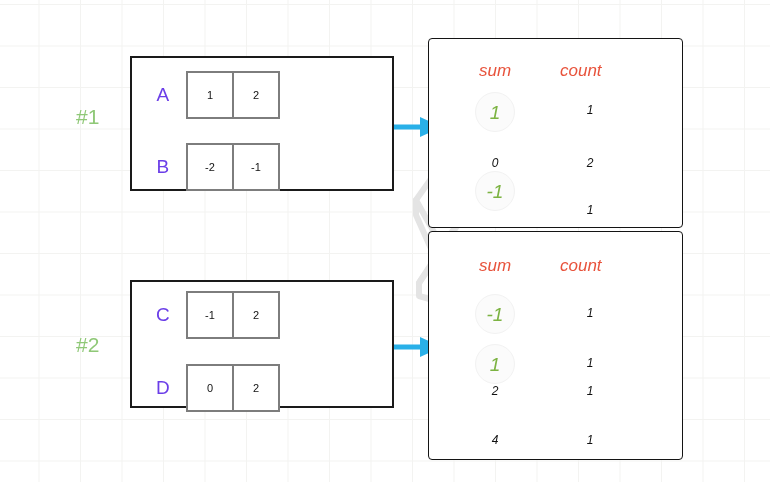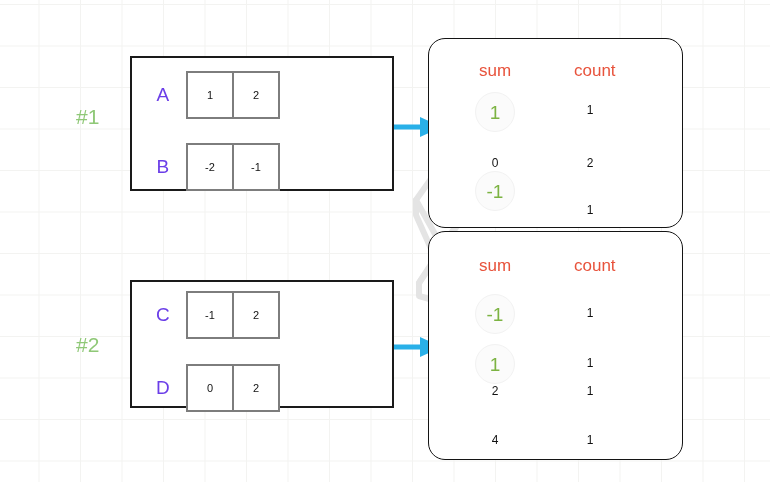--- a/index.html
+++ b/index.html
@@ -80,35 +80,36 @@
     font-family: "Liberation Sans", sans-serif;
     letter-spacing: 0px;
   }
   #tag-1 { left: 76px; top: 105px; }
   #tag-2 { left: 76px; top: 333px; }
 
   
   .result-panel {
     position: absolute;
     border: 1.6px solid #141414;
-    border-radius: 17px;
-    background: #ffffff;
-    box-sizing: border-box;
+    border-radius: 4px;
+    background: #ffffff;
+    box-sizing: border-box;
+    font-style: italic;
   }
   #panel-1 { left: 428px; top: 38px; width: 255px; height: 190px; }
   #panel-2 { left: 428px; top: 231px; width: 255px; height: 229px; }
 
   .col-head {
     position: absolute;
     font-size: 17px;
     color: #e8533c;
     font-family: "Liberation Sans", sans-serif;
   }
   .head-sum  { left: 50px; }
-  .head-count{ left: 145px; }
+  .head-count{ left: 131px; }
 
   .val {
     position: absolute;
     font-size: 12px;
     color: #111111;
     text-align: center;
     width: 40px;
   }
   .val.sum-col   { left: 46px; }
   .val.count-col { left: 141px; }

